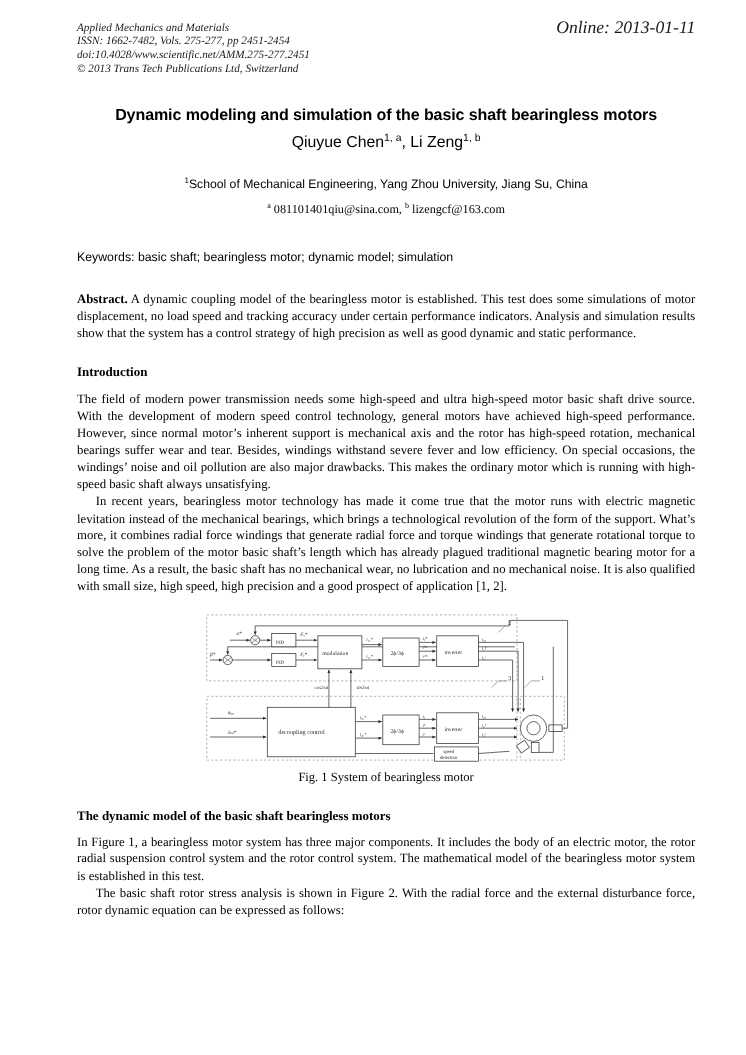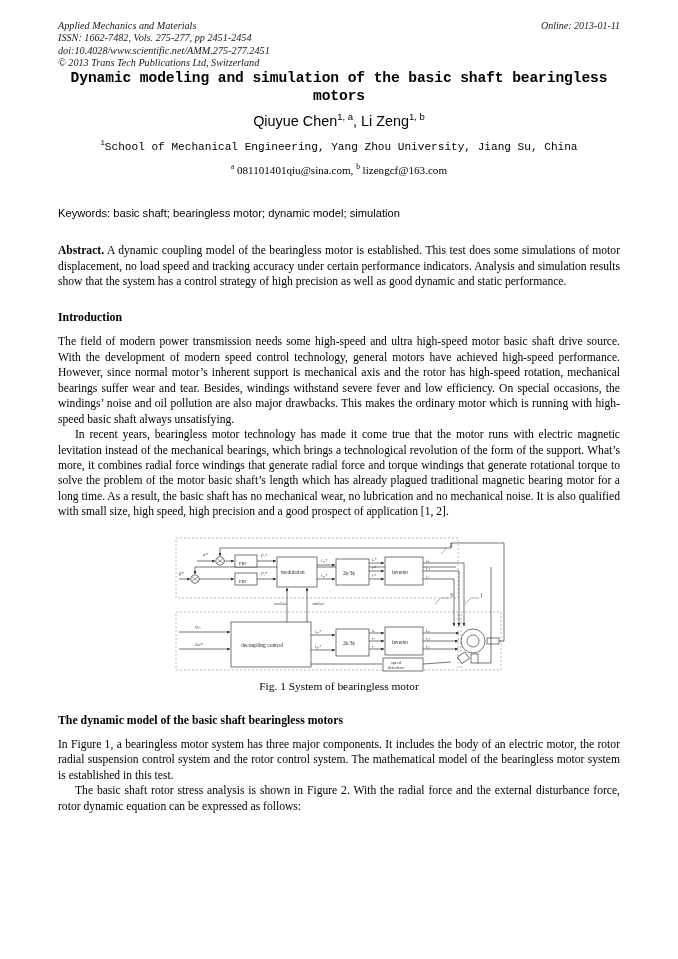--- a/index.html
+++ b/index.html
@@ -20,62 +20,63 @@
   .page {
     position: absolute;
     left: 0; top: 0;
     width: 678px;
     height: 959px;
     background: #fff;
   }
 
   .content {
     position: absolute;
-    left: 58px;
+    left: 70px;
     top: 20px;
     width: 562px;
   }
 
   
   .journal-header {
     position: relative;
     font-family: "Liberation Serif", serif;
     font-style: italic;
     font-size: 10.2px;
     line-height: 12.3px;
     color: #1a1a1a;
   }
   .journal-header .line { white-space: nowrap; }
   .online-date {
     position: absolute;
     right: 0;
     top: 0;
-    font-size: 10px;
+    font-size: 16px;
     white-space: nowrap;
   }
 
   
   .title {
-    font-family: Liberation Mono, monospace;
+    margin-top: 27px;
+    font-family: Liberation Sans, sans-serif;
     font-weight: bold;
     font-size: 14.6px;
     line-height: 18px;
     text-align: center;
     letter-spacing: -0.1px;
   }
   .authors {
     margin-top: 7px;
     font-family: "Liberation Sans", sans-serif;
     font-size: 14.4px;
     line-height: 18px;
     text-align: center;
   }
   .affiliation {
-    margin-top: 10px;
-    font-family: Liberation Mono, monospace;
+    margin-top: 22px;
+    font-family: Liberation Sans, sans-serif;
     font-size: 11.1px;
     line-height: 15px;
     text-align: center;
   }
   .emails {
     margin-top: 8px;
     font-family: Liberation Serif, serif;
     font-size: 11.1px;
     line-height: 15px;
     text-align: center;

